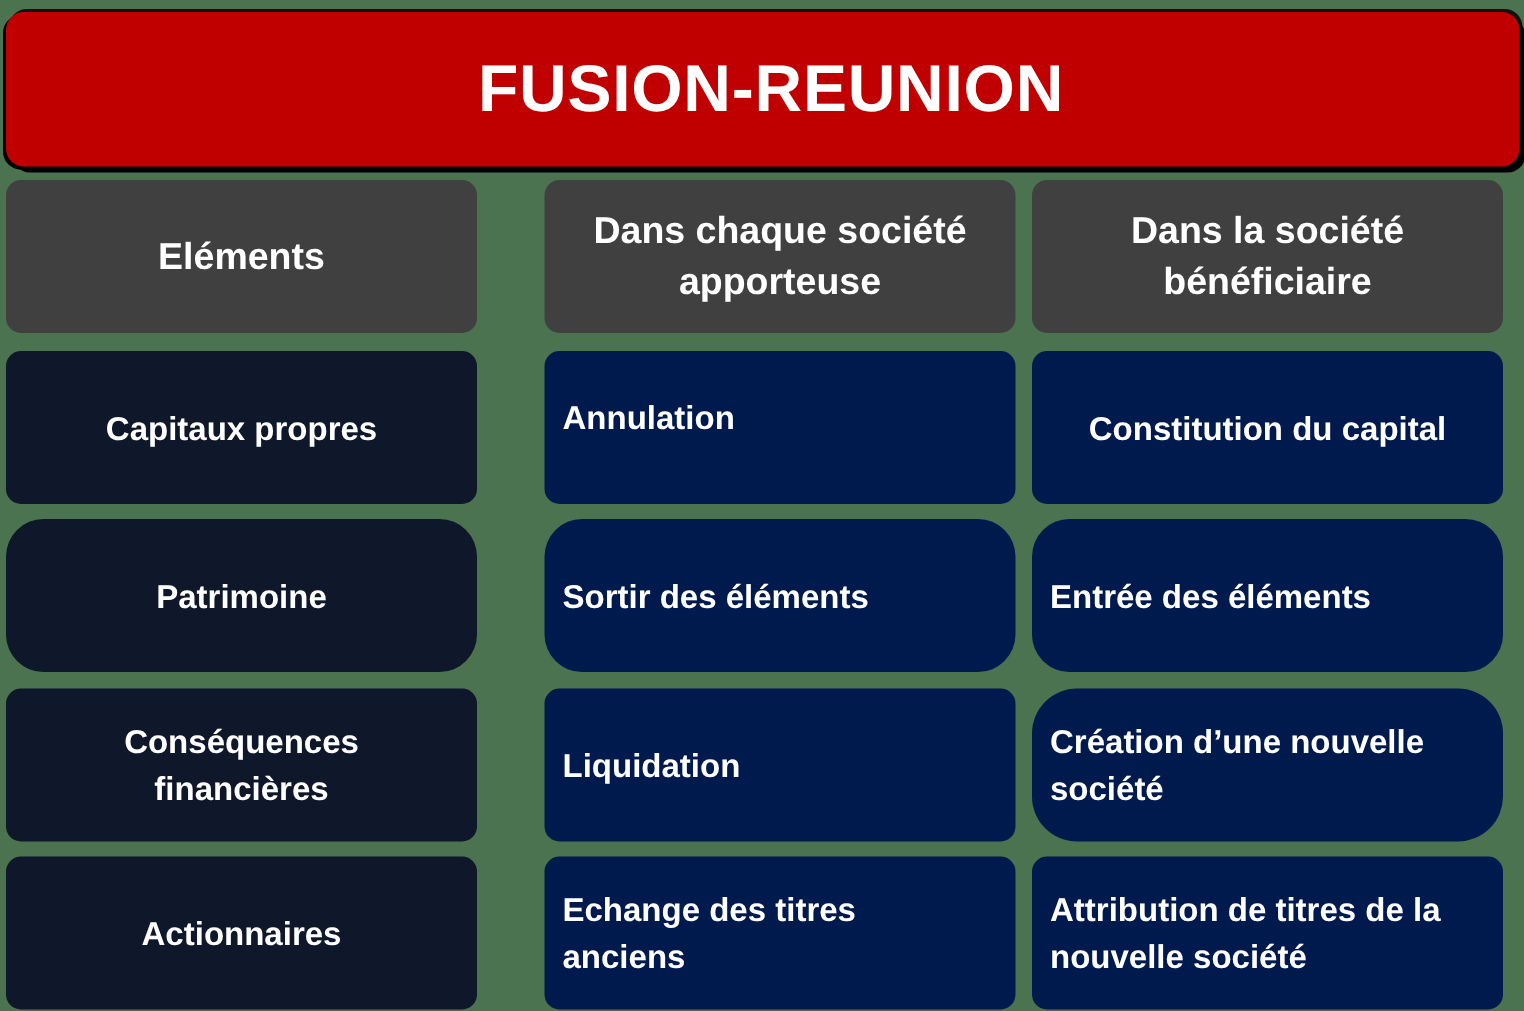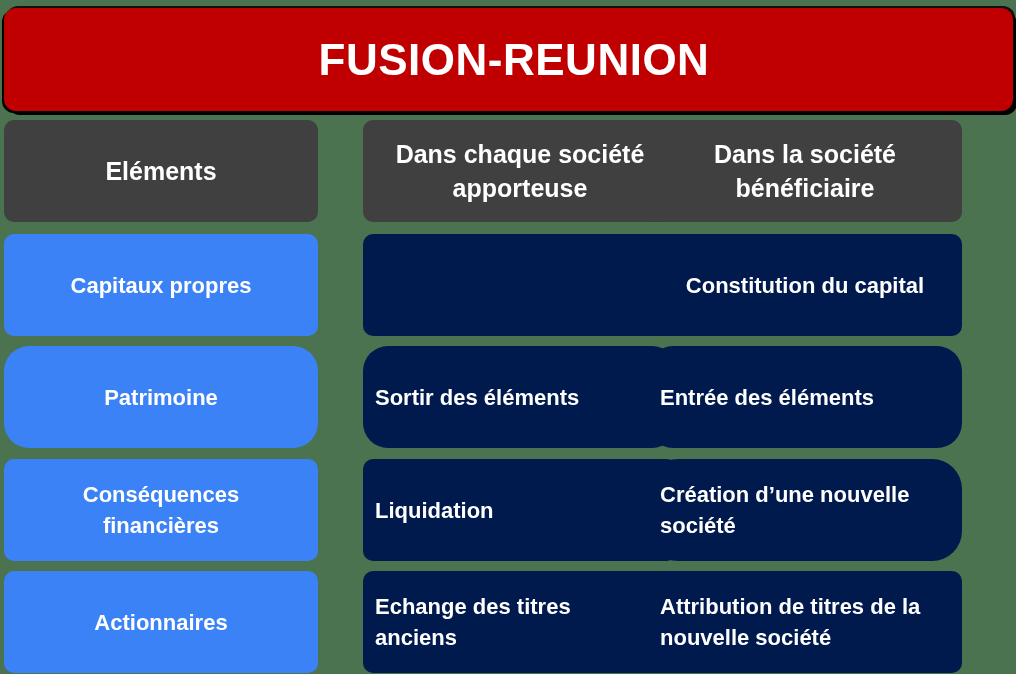--- a/index.html
+++ b/index.html
@@ -17,24 +17,24 @@
     color:#fff; font-weight:bold; font-size:44px; letter-spacing:0.5px;padding-left:11px;
   }
   .cell {
     position:absolute; width:314px; height:102px;
     border-radius:10px;
     color:#fff; font-weight:bold; font-size:22px; line-height:31px;
     display:flex; flex-direction:column; justify-content:center;
     box-sizing:border-box;
   }
   .hdr { background:#404040; text-align:center; align-items:center; font-size:25px; line-height:34px; }
-  .lbl { background:#3b82f6; text-align:center; align-items:center; }
+  .lbl { background:#0f172a; text-align:center; align-items:center; }
   .val { background:#001a4d; text-align:left; align-items:flex-start; padding-left:12px; }
   .val.center { text-align:center; align-items:center; padding-left:0; }
-  .c1 { left:4px; } .c2 { left:363px; } .c3 { left:648px; }
+  .c1 { left:4px; } .c2 { left:363px; } .c3 { left:688px; }
   .r0 { top:120px; } .r1 { top:234px; } .r2 { top:346px;border-radius:25px; } .r3 { top:459px; } .r4 { top:571px; }
   .gap { height:14px; }
 </style>
 </head>
 <body>
 
 <div class="title">FUSION-REUNION</div>
 
 <div class="cell hdr c1 r0">
     <span>Eléments</span>
@@ -43,20 +43,21 @@
     <span>Dans chaque société apporteuse</span>
   </div>
 <div class="cell hdr c3 r0" style="padding:0 50px;">
     <span>Dans la société bénéficiaire</span>
   </div>
 
 <div class="cell lbl c1 r1">
     <span>Capitaux propres</span>
   </div>
 <div class="cell val c2 r1">
+  <span>Annulation</span>
   <div class="gap"></div>
 </div>
 <div class="cell val center c3 r1">
     <span>Constitution du capital</span>
   </div>
 
 <div class="cell lbl c1 r2">
     <span>Patrimoine</span>
   </div>
 <div class="cell val c2 r2">

